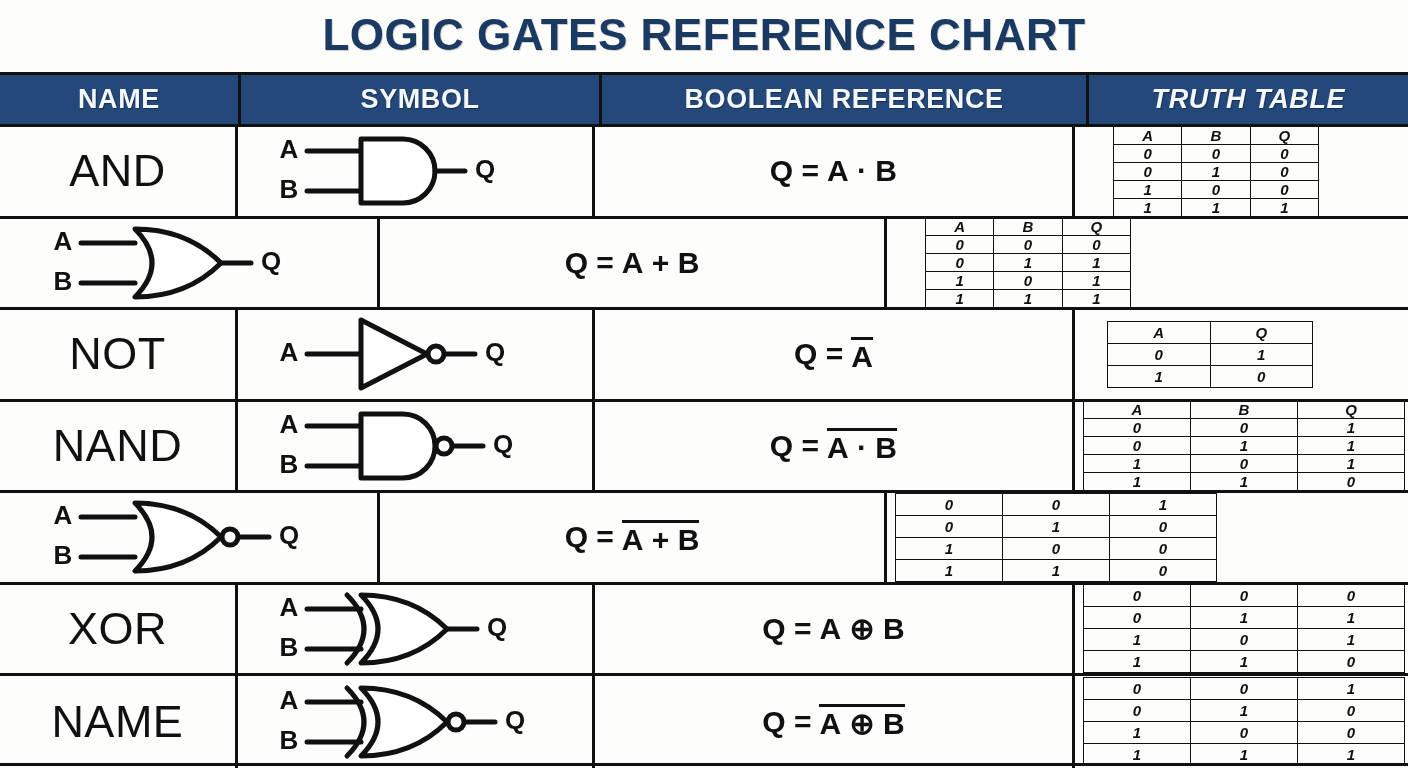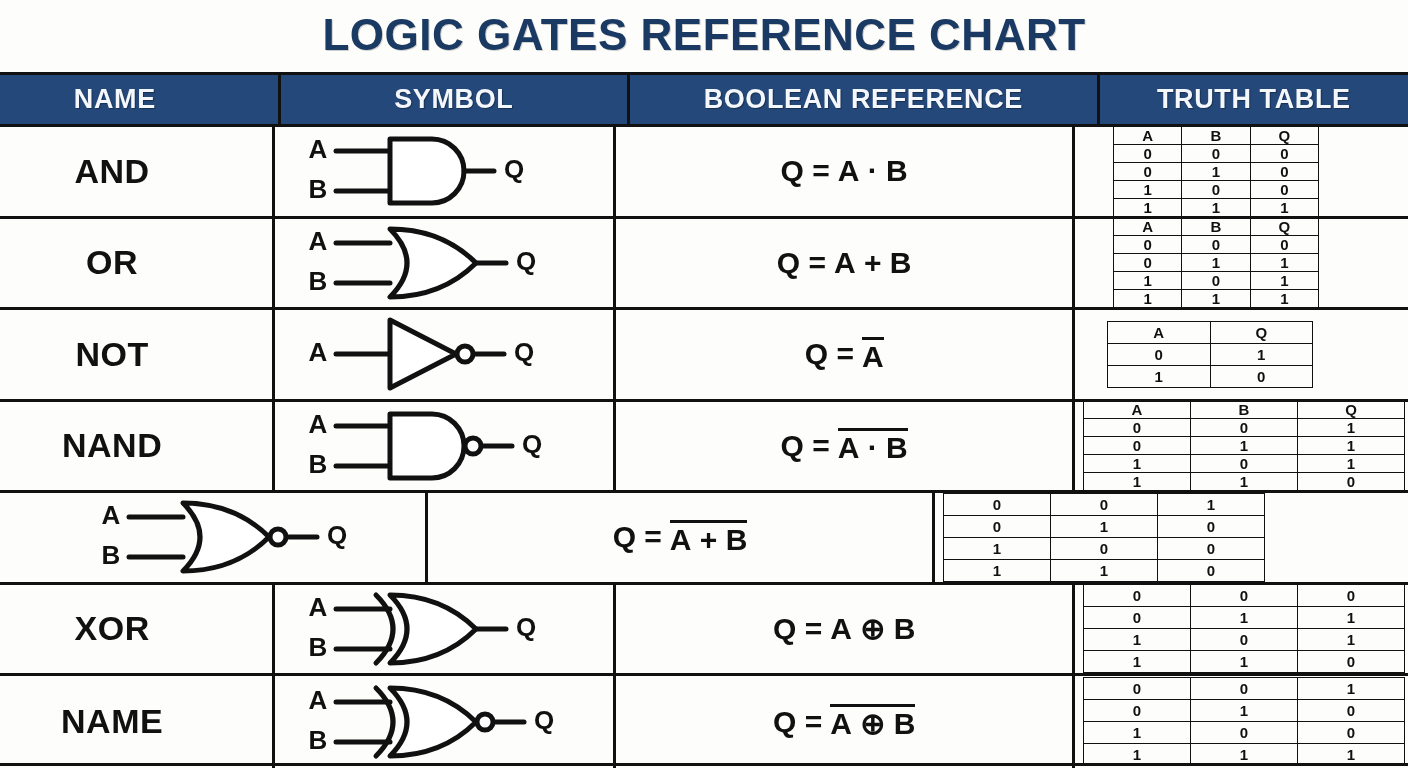--- a/index.html
+++ b/index.html
@@ -32,34 +32,34 @@
     border-bottom:3px solid #111;
   }
   .hdr-cell{
     display:flex;align-items:center;justify-content:center;
     color:#f4f7fb;font-size:27px;font-weight:bold;letter-spacing:.6px;
     box-sizing:border-box;
     text-shadow:1px 1px 1px rgba(0,0,0,.35);
   }
   .hdr-cell + .hdr-cell{border-left:3px solid #111;}
   .c-name{width:248px;}
-  .c-sym {width:377px;margin-left:48px;}
+  .c-sym {width:377px;}
   .c-bool{width:507px;}
-  .c-tt  {width:336px;}
+  .c-tt  {width:336px;font-style:italic;}
 
   .body-rows{position:absolute;left:0;top:52px;width:1408px;}
   .row{
     position:relative;display:flex;height:91.5px;box-sizing:border-box;
     border-bottom:3px solid #111;
   }
   .row.last{border-bottom:none;}
   .cell{box-sizing:border-box;display:flex;align-items:center;justify-content:center;position:relative;}
   .cell + .cell{border-left:3px solid #111;}
 
-  .gname{font-size:34px;font-weight:bold;color:#111;letter-spacing:.5px;}
+  .gname{font-size:45px;font-weight:normal;color:#111;letter-spacing:.5px;}
 
   
   .expr{font-size:30px;font-weight:bold;color:#111;display:flex;align-items:center;gap:8px;white-space:nowrap;}
   .ovl{border-top:3px solid #111;padding-top:1px;display:inline-block;line-height:1.05;}
 
   
   .ttwrap{width:336px;height:100%;display:flex;align-items:center;}
   .tt{border-collapse:collapse;font-size:15px;font-weight:bold;color:#111;table-layout:fixed;}
   .tt td{border:1.5px solid #111;text-align:center;line-height:1;padding:1px 0;}
   .tt.narrow{margin-left:38px;width:206px;}
@@ -143,23 +143,20 @@
                     <td>1</td>
                     <td>1</td>
                     <td>1</td>
                   </tr>
                 </tbody>
               </table>
             </div>
      </div>
         </div>
         <div class="row">
-          <div class="cell c-name">
-       <span class="gname">OR</span>
-     </div>
      <div class="cell c-sym">
        <span>
               <svg width="300" height="88" viewBox="0 0 300 88">
                 <text x="24" y="24" font-family="Liberation Sans, sans-serif" font-size="26" font-weight="bold" fill="#111" text-anchor="middle" dominant-baseline="middle">A</text>
                 <text x="24" y="64" font-family="Liberation Sans, sans-serif" font-size="26" font-weight="bold" fill="#111" text-anchor="middle" dominant-baseline="middle">B</text>
                 <line x1="42" y1="24" x2="96" y2="24" stroke="#111" stroke-width="5" stroke-linecap="round"></line>
                 <line x1="42" y1="64" x2="96" y2="64" stroke="#111" stroke-width="5" stroke-linecap="round"></line>
                 <path d="M 96 10 Q 130 44 96 78 Q 148 78 182 44 Q 148 10 96 10 Z" fill="#fff" stroke="#111" stroke-width="5" stroke-linejoin="round"></path>
                 <line x1="182" y1="44" x2="212" y2="44" stroke="#111" stroke-width="5" stroke-linecap="round"></line>
                 <text x="232" y="44" font-family="Liberation Sans, sans-serif" font-size="26" font-weight="bold" fill="#111" text-anchor="middle" dominant-baseline="middle">Q</text>

